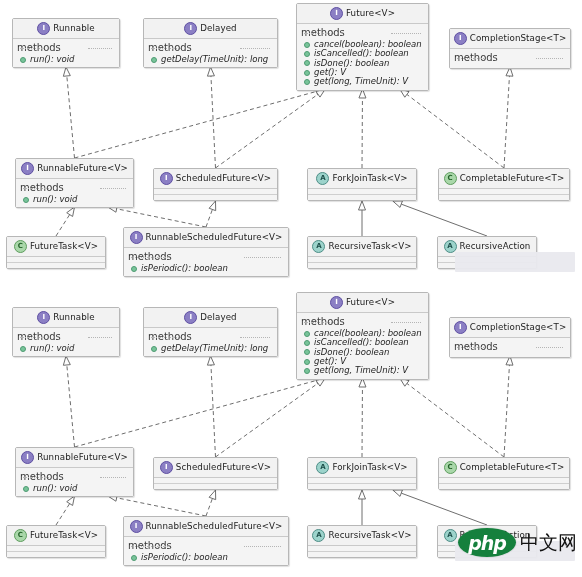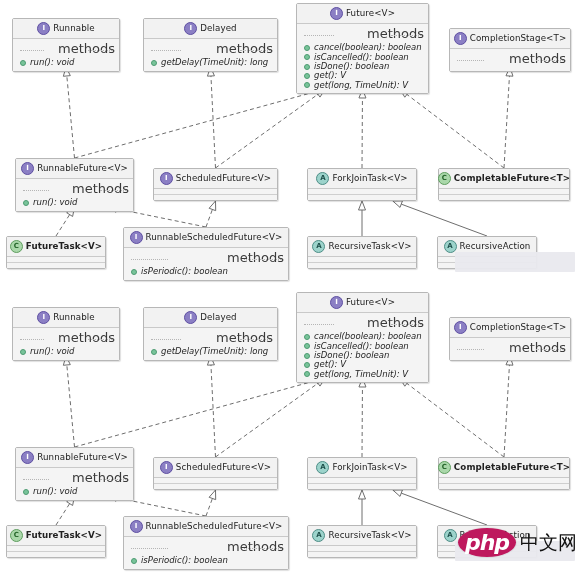--- a/index.html
+++ b/index.html
@@ -32,29 +32,29 @@
     gap:3px;
     padding:3px 5px 3px 5px;
     background:#f2f2f2;
     white-space:nowrap;
   }
   .node .hdr .nm{
     font-size:8.7px;
     letter-spacing:.1px;
     color:#222;
   }
-  .node.concrete .hdr .nm{font-style:normal;font-weight:bold;}
+  .node.concrete .hdr .nm{font-style:normal;}
   .node .sep{height:1px;background:#c9c9c9;margin:0;}
   .node .sec{
     background:#f4f4f4;
     padding:2px 4px 3px 4px;
   }
   .node .secttl{
-    text-align:right;
-    font-size:13px;
+    text-align:left;
+    font-size:10px;
     color:#3a3a3a;
     position:relative;
     padding:1px 0 2px 0;
   }
   .node .secttl::before,.node .secttl::after{
     content:"";position:absolute;top:50%;width:24%;
     border-top:1px dotted #b5b5b5;
   }
   .node .secttl::before{left:3px;}
   .node .secttl::after{right:3px;}
@@ -89,23 +89,23 @@
   .tic.abst{background:#9cd3cb;border:1px solid #4e8e87;color:#1d4f4a;}
   .tic.cls{background:#a9d7a9;border:1px solid #5f9e5f;color:#25642a;}
 
   
   .wm{
     position:absolute;z-index:40;display:flex;align-items:center;
     pointer-events:none;
   }
   .wm .ell{
     width:58px;height:29px;border-radius:50%;
-    background:#be185d;
+    background:#15803d;
     display:flex;align-items:center;justify-content:center;
-    color:#fff;font-size:22px;font-style:italic;font-weight:bold;
+    color:#fff;font-size:19px;font-style:italic;font-weight:bold;
     letter-spacing:-1px;
     box-shadow:0 0 0 1px rgba(0,0,0,.05);
   }
   .wm .cn{
     font-size:19px;color:#111;margin-left:4px;letter-spacing:0px;
     font-family:"DejaVu Sans",sans-serif;
   }
   .blurpatch{
     position:absolute;background:#e9e9ee;z-index:30;border-radius:1px;
     opacity:.95;

